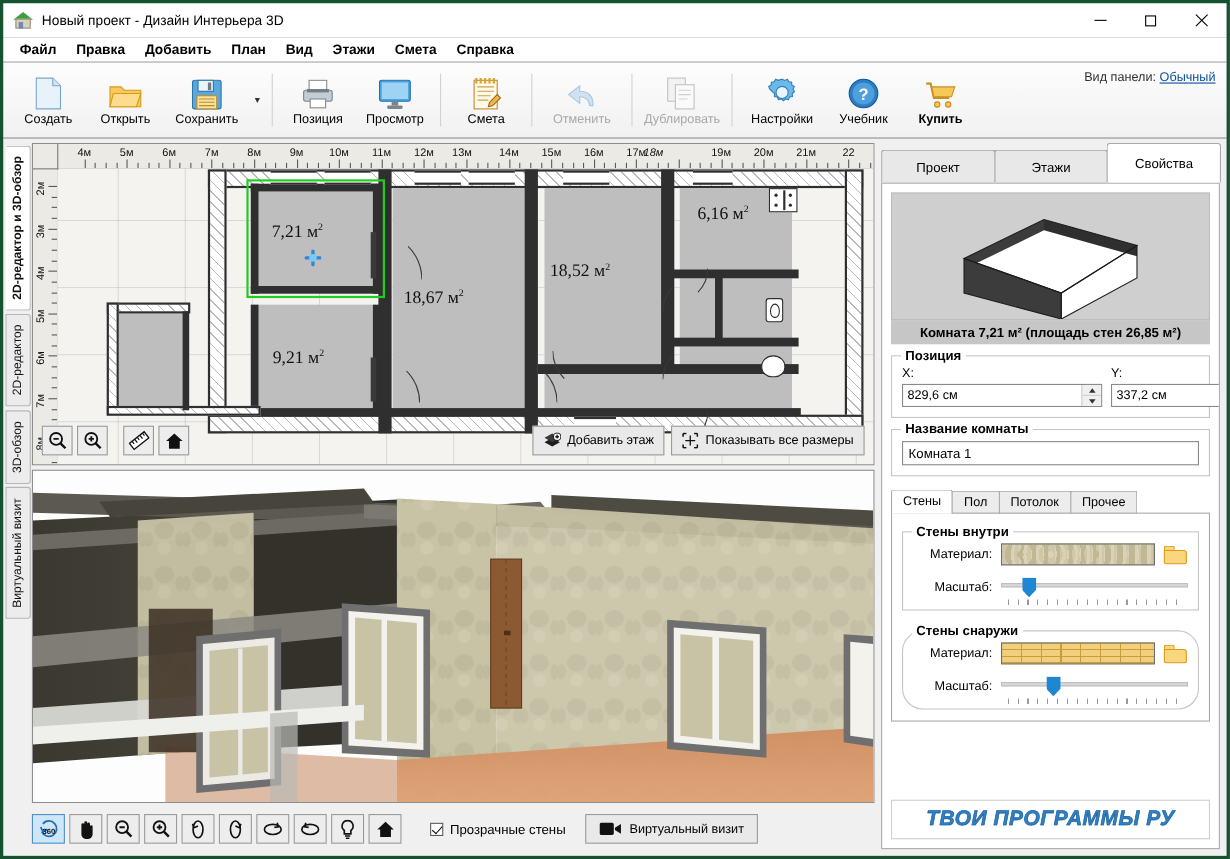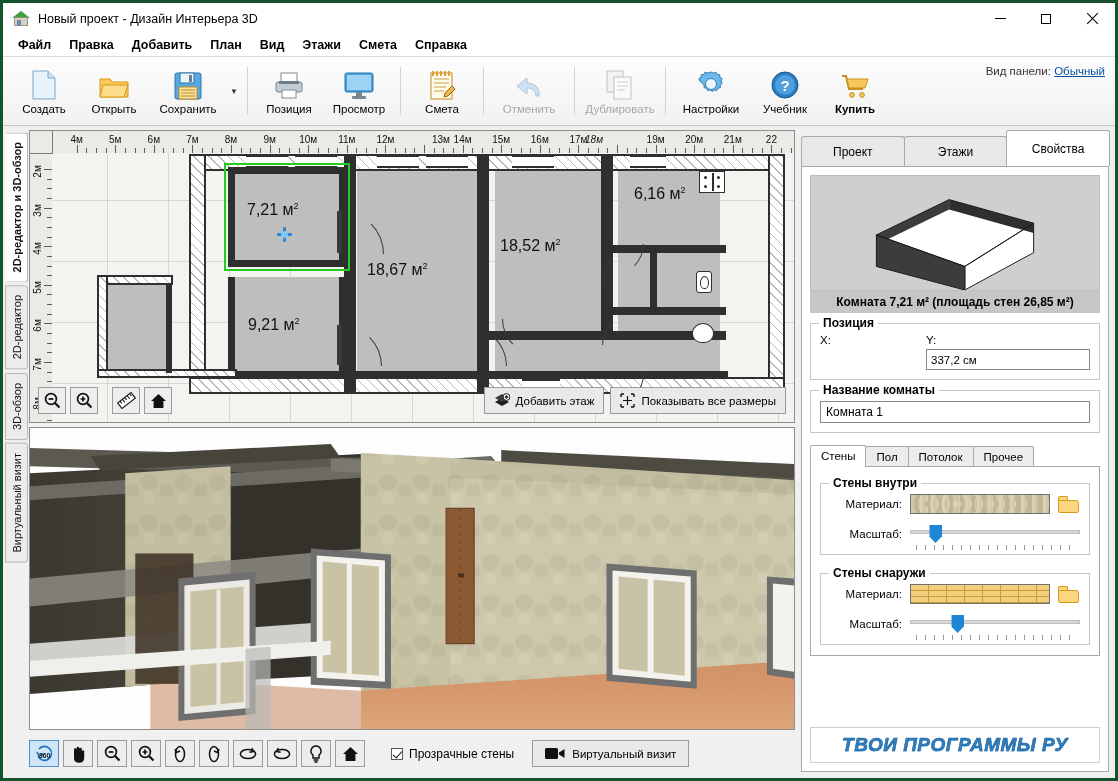--- a/index.html
+++ b/index.html
@@ -91,21 +91,21 @@
   .rv-lab{position:absolute;right:9px;font-size:10px;color:#111;writing-mode:vertical-rl;transform:rotate(180deg) translateY(-50%);transform-origin:center;white-space:nowrap;}
   .canvas2d{position:absolute;left:22px;top:22px;right:0;bottom:0;background:#f4f3ef;overflow:hidden;}
   .grid{position:absolute;inset:0;
     background-image:linear-gradient(to right,rgba(150,150,150,.30) 1px,transparent 1px),
                      linear-gradient(to bottom,rgba(150,150,150,.30) 1px,transparent 1px);
     background-size:61px 61px;background-position:-6px -14px;}
   .wall{position:absolute;background:#2f2f2f;}
   .hatchwall{position:absolute;background:#ffffff;border:2px solid #2f2f2f;box-sizing:border-box;
     background-image:repeating-linear-gradient(45deg,#b9b9b9 0 1px,transparent 1px 7px);}
   .room{position:absolute;background:#bebebe;}
-  .roomlbl{position:absolute;font-family:Liberation Sans, sans-serif;font-size:16px;color:#111;white-space:nowrap;}
+  .roomlbl{position:absolute;font-family:Liberation Serif, serif;font-size:16px;color:#111;white-space:nowrap;}
   .roomlbl sup{font-size:9px;}
   .selbox{position:absolute;border:2px solid #22cc22;box-sizing:border-box;pointer-events:none;}
   .arc{position:absolute;border:1.3px solid #3a3a3a;border-radius:50%;background:transparent;}
   .doorleaf{position:absolute;background:#3a3a3a;}
   .win-open{position:absolute;background:#fff;border-top:2px solid #2f2f2f;border-bottom:2px solid #2f2f2f;box-sizing:border-box;}
   .movehandle{position:absolute;width:15px;height:15px;}
   .movehandle div{position:absolute;background:#2f86d8;}
   .plan-tools{position:absolute;left:8px;bottom:8px;display:flex;align-items:center;gap:4px;z-index:5;}
   .ptbtn{width:28px;height:27px;background:#ededed;border:1px solid #9b9b9b;display:flex;align-items:center;justify-content:center;cursor:default;box-sizing:border-box;}
   .plan-right-tools{position:absolute;right:8px;bottom:8px;display:flex;gap:6px;z-index:5;}
@@ -400,21 +400,21 @@
               <div class="rh-lab" style="left: 316.8px;">11м</div>
               <div class="rh-tick" style="left: 326.45px;"></div>
               <div class="rh-tick" style="left: 336.1px;"></div>
               <div class="rh-tick" style="left: 345.75px;"></div>
               <div class="rh-tick maj" style="left: 355.4px;"></div>
               <div class="rh-lab" style="left: 355.4px;">12м</div>
               <div class="rh-tick" style="left: 365.05px;"></div>
               <div class="rh-tick" style="left: 374.7px;"></div>
               <div class="rh-tick" style="left: 384.35px;"></div>
               <div class="rh-tick maj" style="left: 394px;"></div>
-              <div class="rh-lab" style="left: 411px;">13м</div>
+              <div class="rh-lab" style="left: 390px;">13м</div>
               <div class="rh-tick" style="left: 403.65px;"></div>
               <div class="rh-tick" style="left: 413.3px;"></div>
               <div class="rh-tick" style="left: 422.95px;"></div>
               <div class="rh-tick maj" style="left: 432.6px;"></div>
               <div class="rh-lab" style="left: 432.6px;">14м</div>
               <div class="rh-tick" style="left: 442.25px;"></div>
               <div class="rh-tick" style="left: 451.9px;"></div>
               <div class="rh-tick" style="left: 461.55px;"></div>
               <div class="rh-tick maj" style="left: 471.2px;"></div>
               <div class="rh-lab" style="left: 471.2px;">15м</div>
@@ -842,20 +842,31 @@
             <polygon points="148,92 218,48 218,78 148,116" fill="none" stroke="#1c1c1c" stroke-width="1"></polygon>
           </svg>
         </div>
         <div class="roomcap">Комната 7,21 м²  (площадь стен 26,85 м²)</div>
 
         <div class="gbox">
           <div class="gt">Позиция</div>
           <div class="fields">
             <div class="field">
               <div class="flab">X:</div>
+              <div class="spin">
+                <input value="829,6 см" style="">
+                <div class="spinb">
+                  <i>
+                      <span class="caret up"></span>
+                    </i>
+                  <i>
+                      <span class="caret dn"></span>
+                    </i>
+                </div>
+              </div>
             </div>
             <div class="field">
               <div class="flab">Y:</div>
               <div class="spin">
                 <input value="337,2 см" style="">
 
               </div>
             </div>
 
           </div>
@@ -888,21 +899,21 @@
             <div class="srow">
               <div class="mlab">Масштаб:</div>
               <div class="slider">
                 <div class="strack"></div>
                 <div class="sthumb" id="innerThumb" style="left: 15%;"></div>
                 <div class="sticks"></div>
               </div>
             </div>
           </div>
 
-          <div class="gbox" style="margin-top:18px;">
+          <div class="gbox" style="margin-top:18px;border-radius:19px;">
             <div class="gt">Стены снаружи</div>
             <div class="mrow">
               <div class="mlab">Материал:</div>
               <div class="swatch" style="background:#f2cf7c;background-image:repeating-linear-gradient(to bottom,transparent 0 5px,#c99d3a 5px 6px),repeating-linear-gradient(to right,transparent 0 17px,#c99d3a 17px 18px);"></div>
               <div class="folder">
                   <div class="ft"></div>
                   <div class="fb"></div>
                 </div>
             </div>
             <div class="srow">

